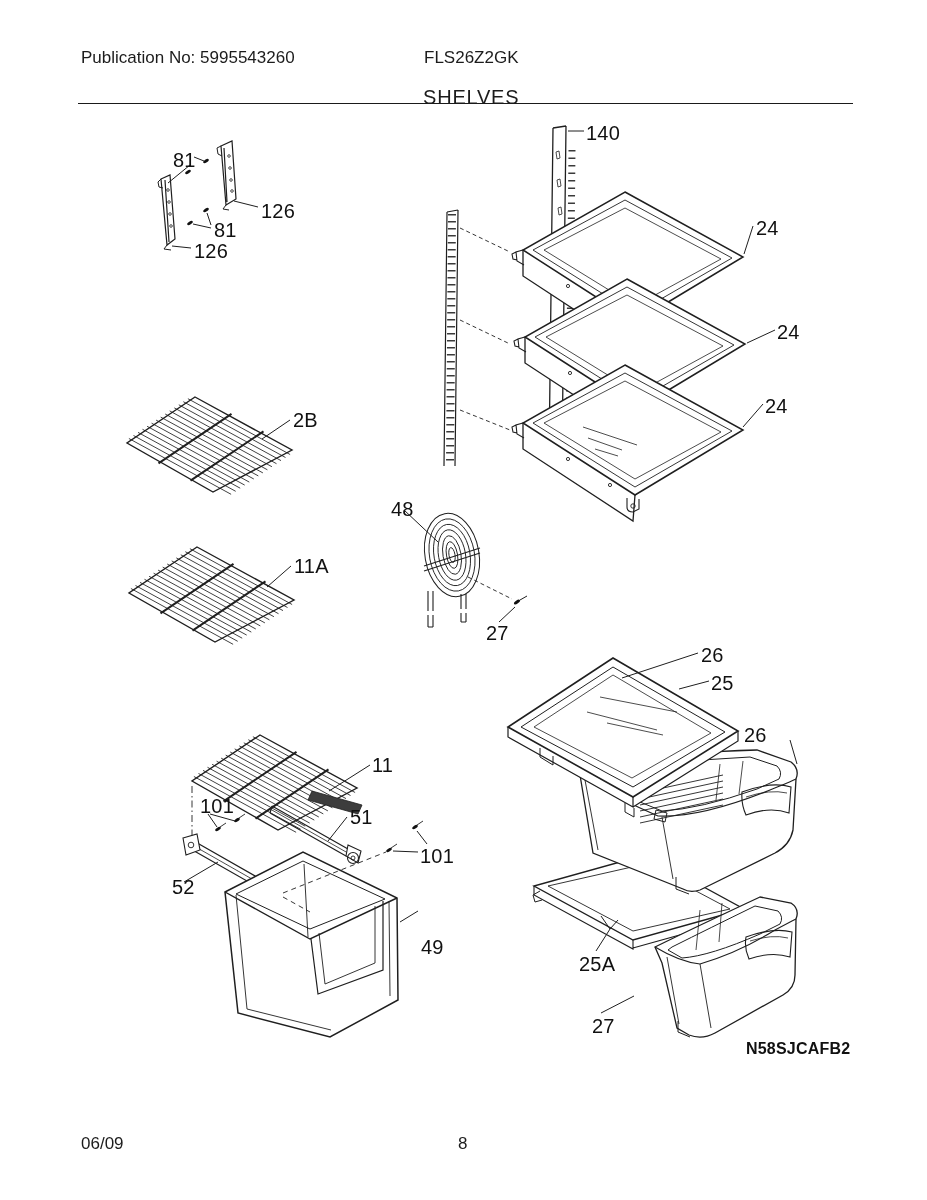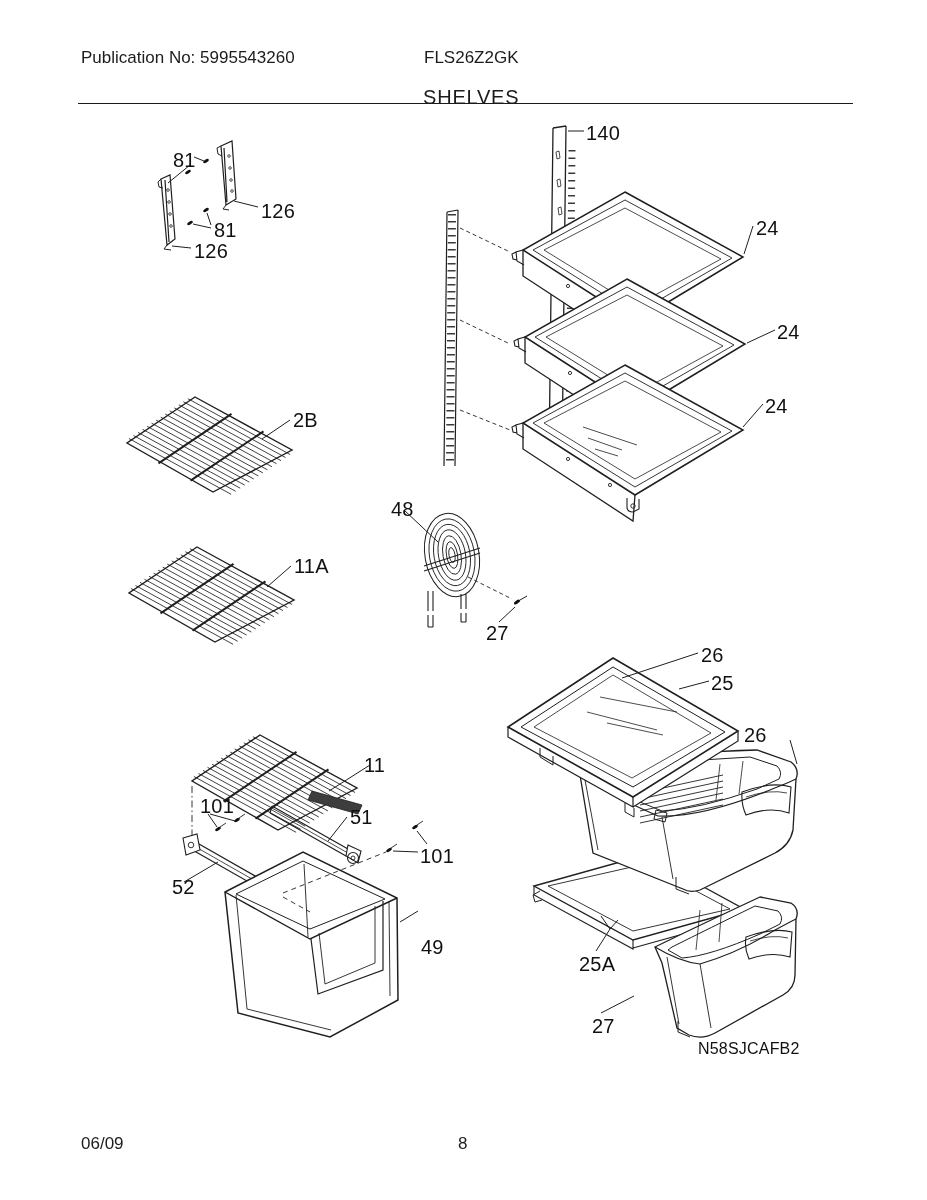--- a/index.html
+++ b/index.html
@@ -2,21 +2,21 @@
 <html><head>
 <meta charset="utf-8">
 <style>
   html,body{margin:0;padding:0;background:#fff;}
   #page{position:relative;width:927px;height:1200px;background:#ffffff;overflow:hidden;
         font-family:"Liberation Sans",sans-serif;color:#1a1a1a;}
   .hdr{position:absolute;font-size:17px;color:#1c1c1c;white-space:nowrap;}
   .rule{position:absolute;left:78px;top:103px;width:775px;height:1px;background:#1a1a1a;}
   .callout{position:absolute;font-size:20px;font-weight:400;color:#111;white-space:nowrap;
            letter-spacing:.2px;}
-  .code{font-size:16px;font-weight:400;}
+  .code{font-size:16px;font-weight:700;margin-left:48px;}
   svg{position:absolute;left:0;top:0;}
   .ln{stroke:#1f1f1f;fill:none;}
 </style>
 </head>
 <body>
 
 <div id="page">
 
   <div class="hdr" style="left:81px;top:48px">Publication No: 5995543260</div>
   <div class="hdr" style="left:424px;top:48px">FLS26Z2GK</div>
@@ -215,21 +215,21 @@
   <div class="callout" style="left:214px;top:219px">81</div>
   <div class="callout" style="left:194px;top:240px">126</div>
   <div class="callout" style="left:586px;top:122px">140</div>
   <div class="callout" style="left:756px;top:217px">24</div>
   <div class="callout" style="left:777px;top:321px">24</div>
   <div class="callout" style="left:765px;top:395px">24</div>
   <div class="callout" style="left:293px;top:409px">2B</div>
   <div class="callout" style="left:294px;top:555px">11A</div>
   <div class="callout" style="left:391px;top:498px">48</div>
   <div class="callout" style="left:486px;top:622px">27</div>
-  <div class="callout" style="left:364px;top:754px">11</div>
+  <div class="callout" style="left:372px;top:754px">11</div>
   <div class="callout" style="left:200px;top:795px">101</div>
   <div class="callout" style="left:350px;top:806px">51</div>
   <div class="callout" style="left:420px;top:845px">101</div>
   <div class="callout" style="left:172px;top:876px">52</div>
   <div class="callout" style="left:421px;top:936px">49</div>
   <div class="callout" style="left:701px;top:644px">26</div>
   <div class="callout" style="left:711px;top:672px">25</div>
   <div class="callout" style="left:744px;top:724px">26</div>
   <div class="callout" style="left:579px;top:953px">25A</div>
   <div class="callout" style="left:592px;top:1015px">27</div>

